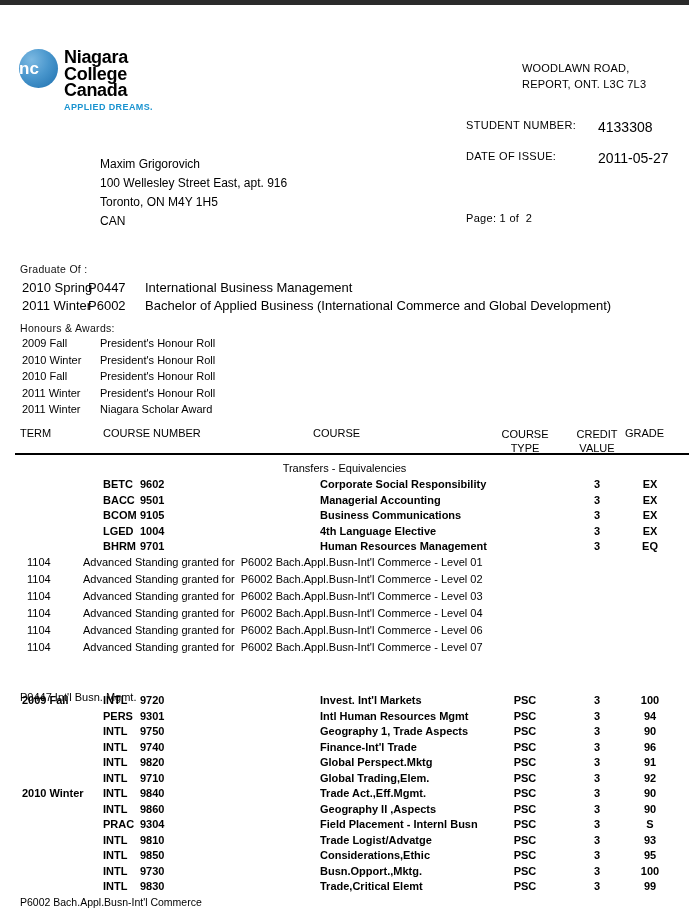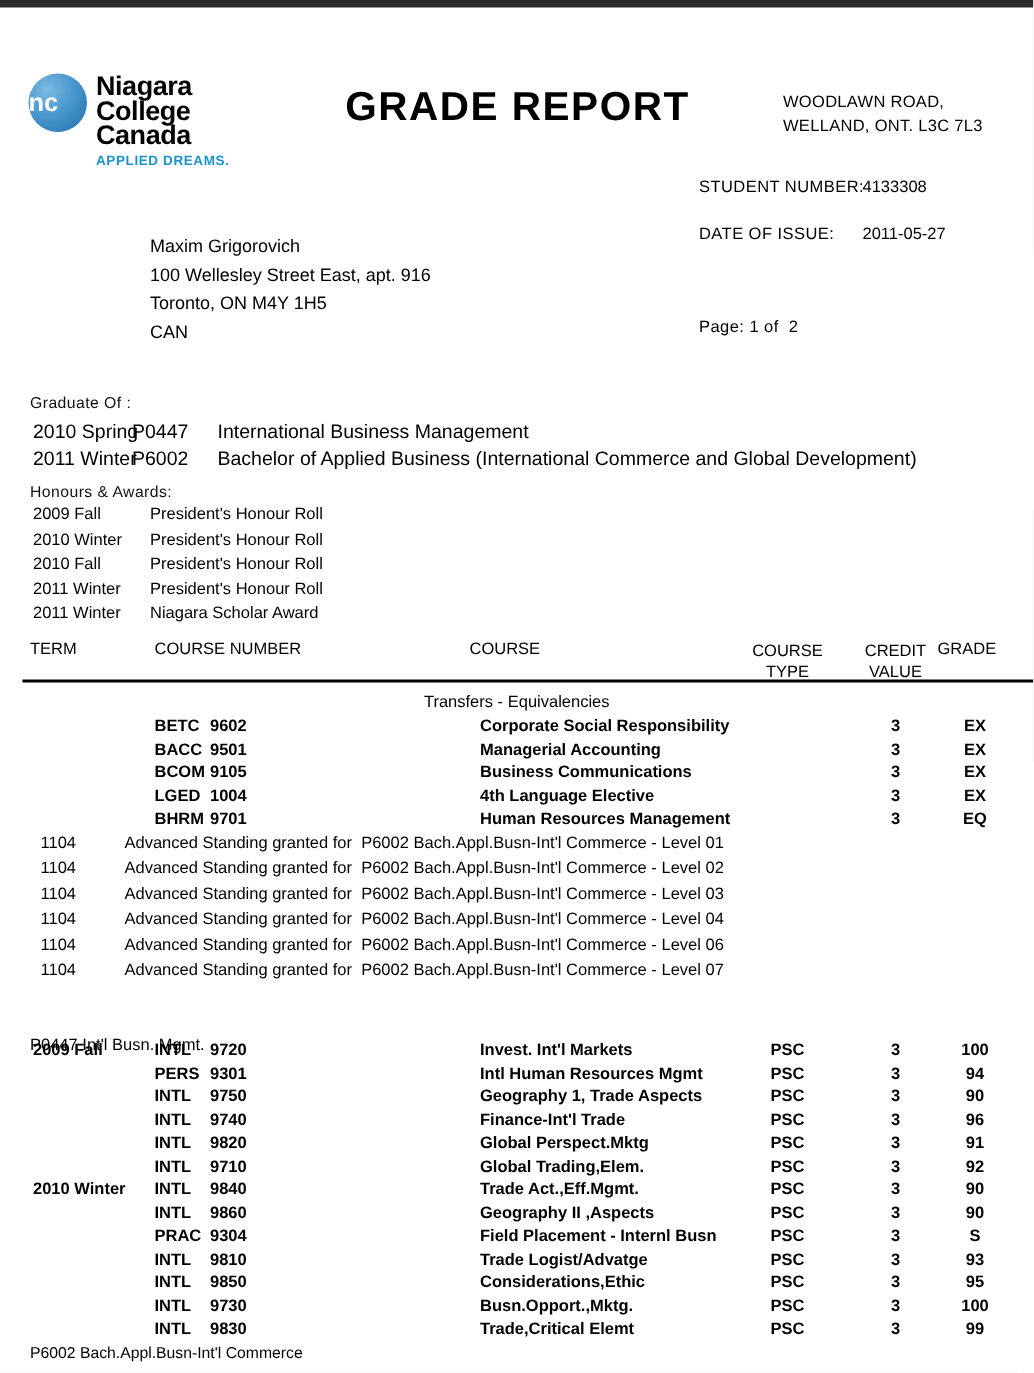--- a/index.html
+++ b/index.html
@@ -24,21 +24,21 @@
 
   
   .title-block { position:absolute; left:120px; top:57px; width:450px; text-align:center; }
   .report-title { font-weight:bold; font-size:27px; letter-spacing:1px; line-height:28px; }
   .report-subtitle { margin-top:6px; font-size:12.5px; letter-spacing:0.3px; }
 
   .campus-address { position:absolute; left:522px; top:60px; font-size:11px; line-height:16px; letter-spacing:0.2px; }
 
   
   .meta-label { position:absolute; left:466px; font-size:11px; letter-spacing:0.3px; white-space:pre; }
-  .meta-value { position:absolute; left:575px; font-size:11px; white-space:pre; }
+  .meta-value { position:absolute; left:598px; font-size:14px; white-space:pre; }
   .m1 { top:119px; } .m2 { top:150px; } .m3 { top:212px; }
 
   
   .student { position:absolute; left:100px; top:155px; font-size:12px; line-height:19px; }
 
   
   .sec-label { position:absolute; left:20px; font-size:10.5px; letter-spacing:0.3px; color:#111; }
 
   
   .grad-rows { position:absolute; left:0; top:280px; right:0; }
@@ -100,26 +100,25 @@
       <div class="logo-name">
         <div>Niagara</div>
         <div>College</div>
         <div>Canada</div>
       </div>
       <div class="logo-tagline">APPLIED DREAMS.</div>
     </div>
   </div>
 
   <div class="title-block">
-    <div class="report-title">GRADE REPORT</div>
   </div>
 
   <div class="campus-address">
     <div>WOODLAWN ROAD,</div>
-    <div>WELLAND, ONT. L3C 7L3</div>
+    <div>REPORT, ONT. L3C 7L3</div>
   </div>
 
   <span class="meta-label m1">STUDENT NUMBER:</span>
   <span class="meta-value m1">4133308</span>
   <span class="meta-label m2">DATE OF ISSUE:</span>
   <span class="meta-value m2">2011-05-27</span>
   <span class="meta-label m3">Page: 1 of  2</span>
 
   <div class="student">
     <div>Maxim Grigorovich</div>

